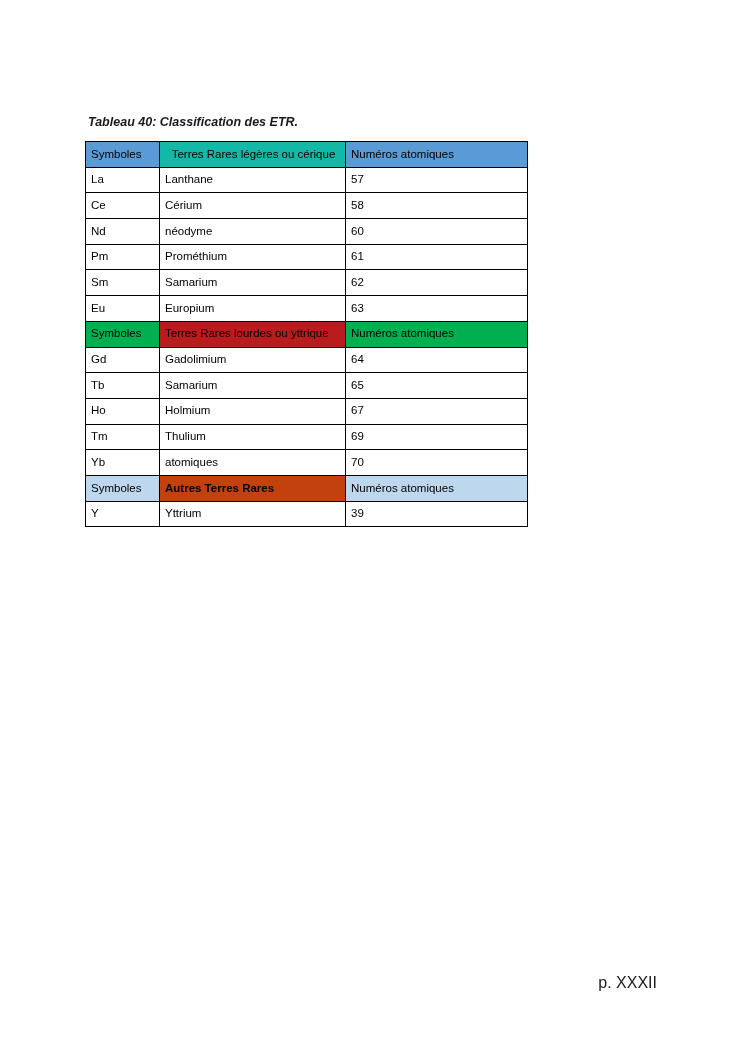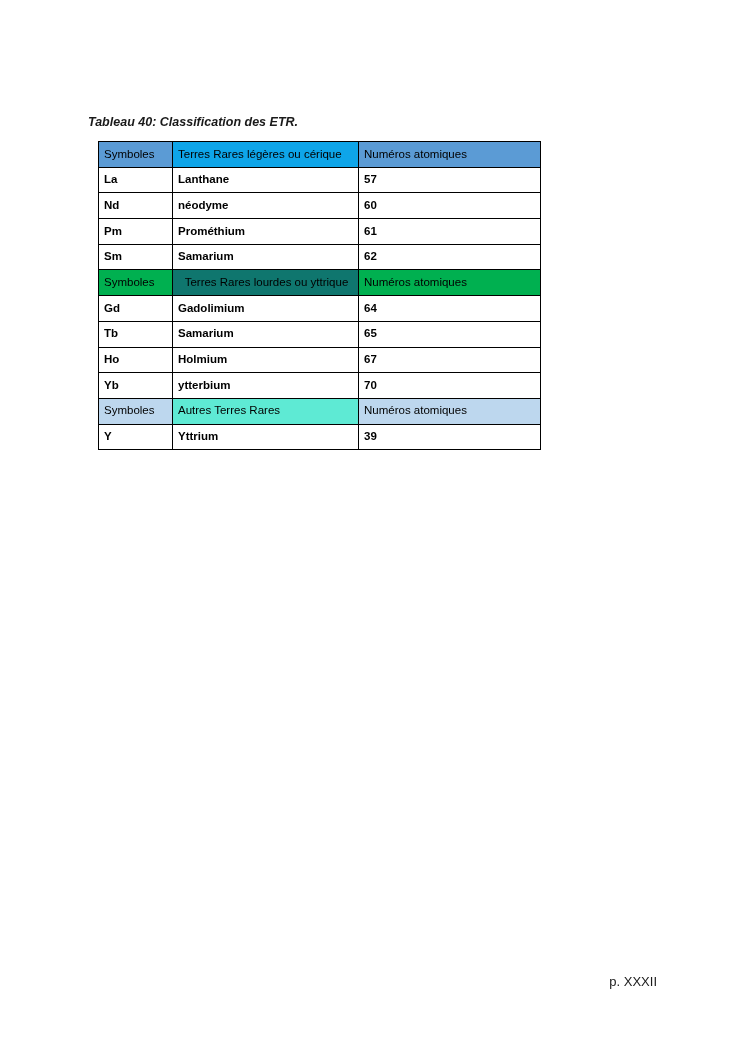--- a/index.html
+++ b/index.html
@@ -21,51 +21,50 @@
     left: 88px;
     top: 115px;
     font-size: 12.5px;
     font-style: italic;
     font-weight: 600;
     color: #1a1a1a;
     white-space: nowrap;
   }
   table.etr-table {
     position: absolute;
-    left: 98px;
+    left: 85px;
     top: 141px;
     width: 442px;
     border-collapse: collapse;
     table-layout: fixed;
     border: 1.4px solid #000000;
   }
   table.etr-table col.c1 { width: 74px; }
   table.etr-table col.c2 { width: 186px; }
   table.etr-table col.c3 { width: 182px; }
   table.etr-table td {
     border: 1px solid #000000;
     font-size: 11.5px;
     line-height: 1;
     padding: 0 3px 0 5px;
     height: 24.7px;
     vertical-align: middle;
     white-space: nowrap;
     overflow: hidden;
-    font-weight: bold;
   }
   table.etr-table tr.header-row td {
     font-weight: 400;
     border-bottom: 1.4px solid #000000;
     border-top: 1.4px solid #000000;
   }
   .page-footer {
     position: absolute;
     top: 974px;
     right: 88px;
-    font-size: 13px;
+    font-size: 16px;
     color: #1a1a1a;
     white-space: nowrap;
     padding-left: 28px;
   }
 </style>
 </head>
 <body>
 
 <div class="page">
 
@@ -73,71 +72,86 @@
 
   <table class="etr-table">
     <colgroup>
       <col class="c1">
       <col class="c2">
       <col class="c3">
     </colgroup>
     <tbody>
         <tr class="header-row">
           <td style="background: rgb(91, 155, 213);">Symboles</td>
-          <td style="background: #0ea5e9;">Terres Rares légères ou cérique</td>
+          <td style="background: #14b8a6; text-align: center;">Terres Rares légères ou cérique</td>
           <td style="background: rgb(91, 155, 213);">Numéros atomiques</td>
         </tr>
         <tr>
           <td>La</td>
           <td>Lanthane</td>
           <td>57</td>
+        </tr>
+        <tr>
+          <td>Ce</td>
+          <td>Cérium</td>
+          <td>58</td>
         </tr>
         <tr>
           <td>Nd</td>
           <td>néodyme</td>
           <td>60</td>
         </tr>
         <tr>
           <td>Pm</td>
           <td>Prométhium</td>
           <td>61</td>
         </tr>
         <tr>
           <td>Sm</td>
           <td>Samarium</td>
           <td>62</td>
         </tr>
+        <tr>
+          <td>Eu</td>
+          <td>Europium</td>
+          <td>63</td>
+        </tr>
         <tr class="header-row">
           <td style="background: rgb(0, 176, 80);">Symboles</td>
-          <td style="background: #0f766e; text-align: center;">Terres Rares lourdes ou yttrique</td>
+          <td style="background: #b91c1c;">Terres Rares lourdes ou yttrique</td>
           <td style="background: rgb(0, 176, 80);">Numéros atomiques</td>
         </tr>
         <tr>
           <td>Gd</td>
           <td>Gadolimium</td>
           <td>64</td>
         </tr>
         <tr>
           <td>Tb</td>
           <td>Samarium</td>
           <td>65</td>
         </tr>
         <tr>
           <td>Ho</td>
           <td>Holmium</td>
           <td>67</td>
         </tr>
         <tr>
+          <td>Tm</td>
+          <td>Thulium</td>
+          <td>69</td>
+        </tr>
+        <tr>
           <td>Yb</td>
-          <td>ytterbium</td>
+          <td>atomiques</td>
           <td>70</td>
         </tr>
         <tr class="header-row">
           <td style="background: rgb(189, 215, 238);">Symboles</td>
-          <td style="background: #5eead4;">Autres Terres Rares</td>
+          <td style="background: #c2410c; font-weight: bold;">Autres Terres Rares</td>
           <td style="background: rgb(189, 215, 238);">Numéros atomiques</td>
         </tr>
         <tr>
           <td>Y</td>
           <td>Yttrium</td>
           <td>39</td>
         </tr>
       </tbody>
   </table>
 

